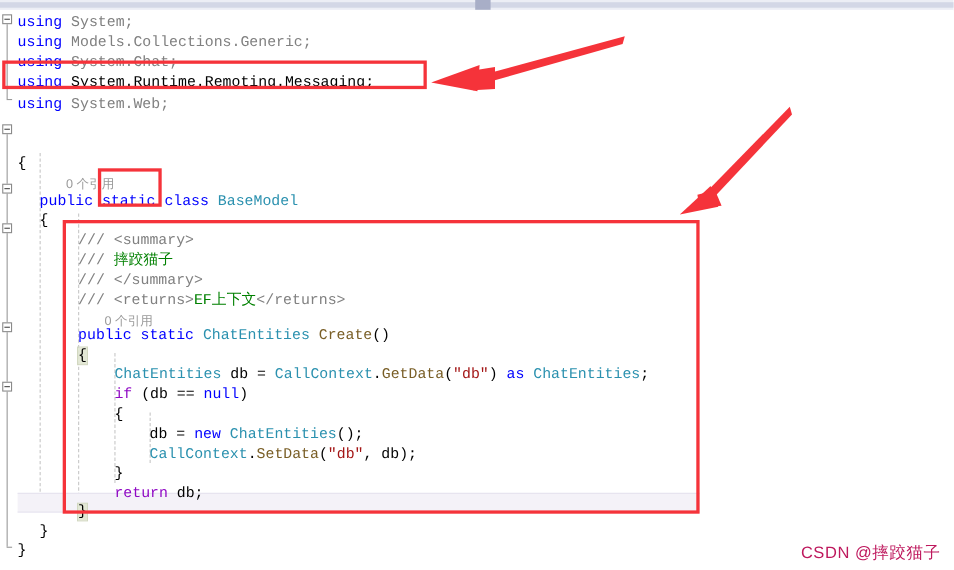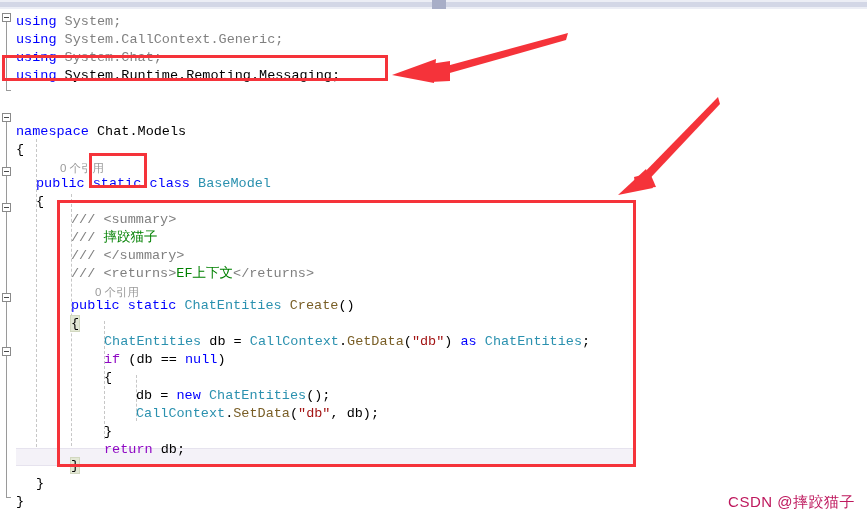--- a/index.html
+++ b/index.html
@@ -184,28 +184,28 @@
   <div class="indent-guide" style="left:71px;  top:185px; height:262px;"></div>
   <div class="indent-guide" style="left:104px; top:312px; height:118px;"></div>
   <div class="indent-guide" style="left:136px; top:366px; height:46px;"></div>
 
   <div class="cur-line" style="left:16px; top:439px; width:620px;"></div>
 
   <div id="code">
 
     <div class="ln" style="top:4px; left:16px;"><span class="kw">using</span><span class="cmt"> System;</span></div>
 
-    <div class="ln" style="top:22px; left:16px;"><span class="kw">using</span><span class="cmt"> System.CallContext.Generic;</span></div>
+    <div class="ln" style="top:22px; left:16px;"><span class="kw">using</span><span class="cmt"> Models.Collections.Generic;</span></div>
 
     <div class="ln" style="top:40px; left:16px;"><span class="kw">using</span><span class="cmt"> System.Chat;</span></div>
 
     <div class="ln" style="top:58px; left:16px;"><span class="kw">using</span><span class="plain"> System.Runtime.Remoting.Messaging;</span></div>
 
-
-    <div class="ln" style="top:114px; left:16px;"><span class="kw">namespace</span><span class="plain"> Chat.Models</span></div>
+    <div class="ln" style="top:78px; left:16px;"><span class="kw">using</span><span class="cmt"> System.Web;</span></div>
+
 
     <div class="ln" style="top:132px; left:16px;"><span class="plain">{</span></div>
 
     <div class="ln codelens" style="top:150px; left:36px;"><span>0 个引用</span></div>
 
     <div class="ln" style="top:166px; left:36px;text-align:right;"><span class="kw">public</span><span class="plain"> </span><span class="kw">static</span><span class="plain"> </span><span class="kw">class</span><span class="plain"> </span><span class="typ">BaseModel</span></div>
 
     <div class="ln" style="top:184px; left:36px;"><span class="plain">{</span></div>
 
     <div class="ln" style="top:202px; left:71px;"><span class="cmt">/// </span><span class="cmt">&lt;summary&gt;</span></div>

